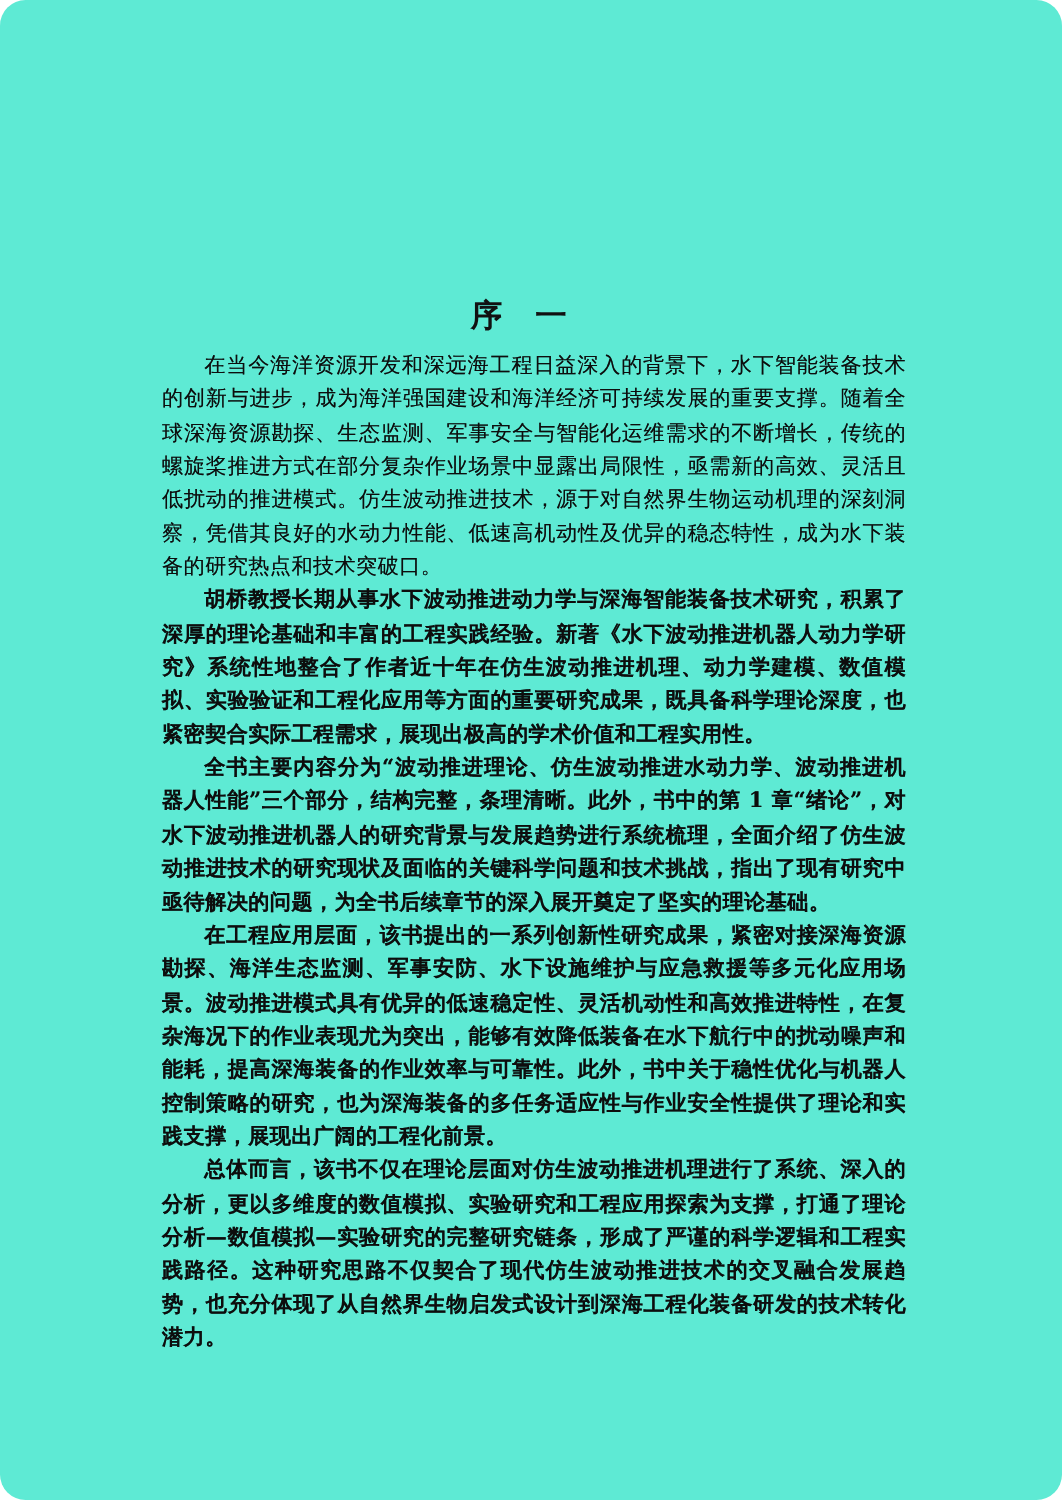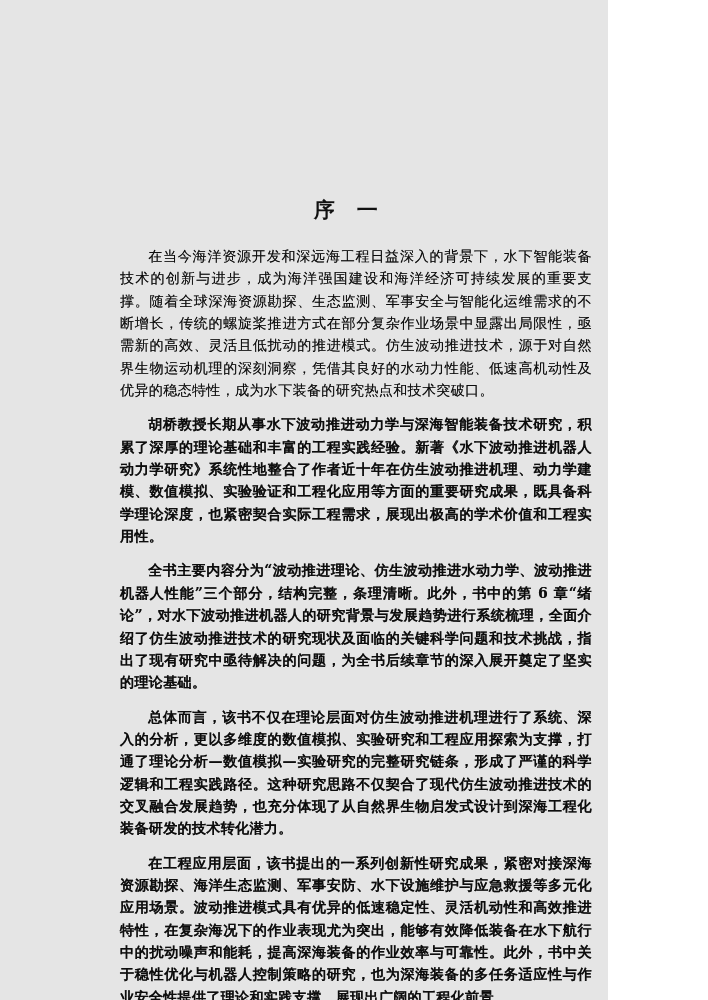--- a/index.html
+++ b/index.html
@@ -10,24 +10,25 @@
   }
   body {
     width: 708px;
     height: 1000px;
     overflow: hidden;
     font-family: "DejaVu Serif", "Liberation Serif", serif;
     color: #000000;
   }
   .page {
     position: relative;
-    width: 608px;
+    width: 708px;
     height: 1000px;
-    background: #e5e5e5;
+    background: #5eead4;
     box-sizing: border-box;
+    border-radius: 17px;
   }
   .page-title {
     position: absolute;
     left: 0;
     top: 182px;
     width: 708px;
     text-align: center;
     font-family: "DejaVu Sans", "Liberation Sans", sans-serif;
     font-weight: bold;
     font-size: 21px;
@@ -37,21 +38,21 @@
     
     transform: translateX(-8px);
   }
   .body-block {
     position: absolute;
     left: 108px;
     top: 233px;
     width: 496px;
   }
   p.para {
-    margin: 12px;
+    margin: 0;
     padding: 0;
     font-size: 14.1px;
     line-height: 22.35px;
     text-align: justify;
     text-justify: inter-character;
     text-indent: 2em;
     letter-spacing: 0.02em;
     color: #0d0d0d;
     font-family: "DejaVu Serif", "Liberation Serif", serif;
     word-break: break-all;
@@ -63,18 +64,18 @@
 </head>
 <body>
 
 <div class="page">
 
   <h1 class="page-title">序　一</h1>
 
   <div class="body-block">
     <p class="para">在当今海洋资源开发和深远海工程日益深入的背景下，水下智能装备技术的创新与进步，成为海洋强国建设和海洋经济可持续发展的重要支撑。随着全球深海资源勘探、生态监测、军事安全与智能化运维需求的不断增长，传统的螺旋桨推进方式在部分复杂作业场景中显露出局限性，亟需新的高效、灵活且低扰动的推进模式。仿生波动推进技术，源于对自然界生物运动机理的深刻洞察，凭借其良好的水动力性能、低速高机动性及优异的稳态特性，成为水下装备的研究热点和技术突破口。</p>
     <p class="para">胡桥教授长期从事水下波动推进动力学与深海智能装备技术研究，积累了深厚的理论基础和丰富的工程实践经验。新著《水下波动推进机器人动力学研究》系统性地整合了作者近十年在仿生波动推进机理、动力学建模、数值模拟、实验验证和工程化应用等方面的重要研究成果，既具备科学理论深度，也紧密契合实际工程需求，展现出极高的学术价值和工程实用性。</p>
-    <p class="para">全书主要内容分为“波动推进理论、仿生波动推进水动力学、波动推进机器人性能”三个部分，结构完整，条理清晰。此外，书中的第 6 章“绪论”，对水下波动推进机器人的研究背景与发展趋势进行系统梳理，全面介绍了仿生波动推进技术的研究现状及面临的关键科学问题和技术挑战，指出了现有研究中亟待解决的问题，为全书后续章节的深入展开奠定了坚实的理论基础。</p>
+    <p class="para">全书主要内容分为“波动推进理论、仿生波动推进水动力学、波动推进机器人性能”三个部分，结构完整，条理清晰。此外，书中的第 1 章“绪论”，对水下波动推进机器人的研究背景与发展趋势进行系统梳理，全面介绍了仿生波动推进技术的研究现状及面临的关键科学问题和技术挑战，指出了现有研究中亟待解决的问题，为全书后续章节的深入展开奠定了坚实的理论基础。</p>
+    <p class="para">在工程应用层面，该书提出的一系列创新性研究成果，紧密对接深海资源勘探、海洋生态监测、军事安防、水下设施维护与应急救援等多元化应用场景。波动推进模式具有优异的低速稳定性、灵活机动性和高效推进特性，在复杂海况下的作业表现尤为突出，能够有效降低装备在水下航行中的扰动噪声和能耗，提高深海装备的作业效率与可靠性。此外，书中关于稳性优化与机器人控制策略的研究，也为深海装备的多任务适应性与作业安全性提供了理论和实践支撑，展现出广阔的工程化前景。</p>
     <p class="para">总体而言，该书不仅在理论层面对仿生波动推进机理进行了系统、深入的分析，更以多维度的数值模拟、实验研究和工程应用探索为支撑，打通了理论分析—数值模拟—实验研究的完整研究链条，形成了严谨的科学逻辑和工程实践路径。这种研究思路不仅契合了现代仿生波动推进技术的交叉融合发展趋势，也充分体现了从自然界生物启发式设计到深海工程化装备研发的技术转化潜力。</p>
-    <p class="para">在工程应用层面，该书提出的一系列创新性研究成果，紧密对接深海资源勘探、海洋生态监测、军事安防、水下设施维护与应急救援等多元化应用场景。波动推进模式具有优异的低速稳定性、灵活机动性和高效推进特性，在复杂海况下的作业表现尤为突出，能够有效降低装备在水下航行中的扰动噪声和能耗，提高深海装备的作业效率与可靠性。此外，书中关于稳性优化与机器人控制策略的研究，也为深海装备的多任务适应性与作业安全性提供了理论和实践支撑，展现出广阔的工程化前景。</p>
   </div>
 
 </div>
 
 </body></html>

